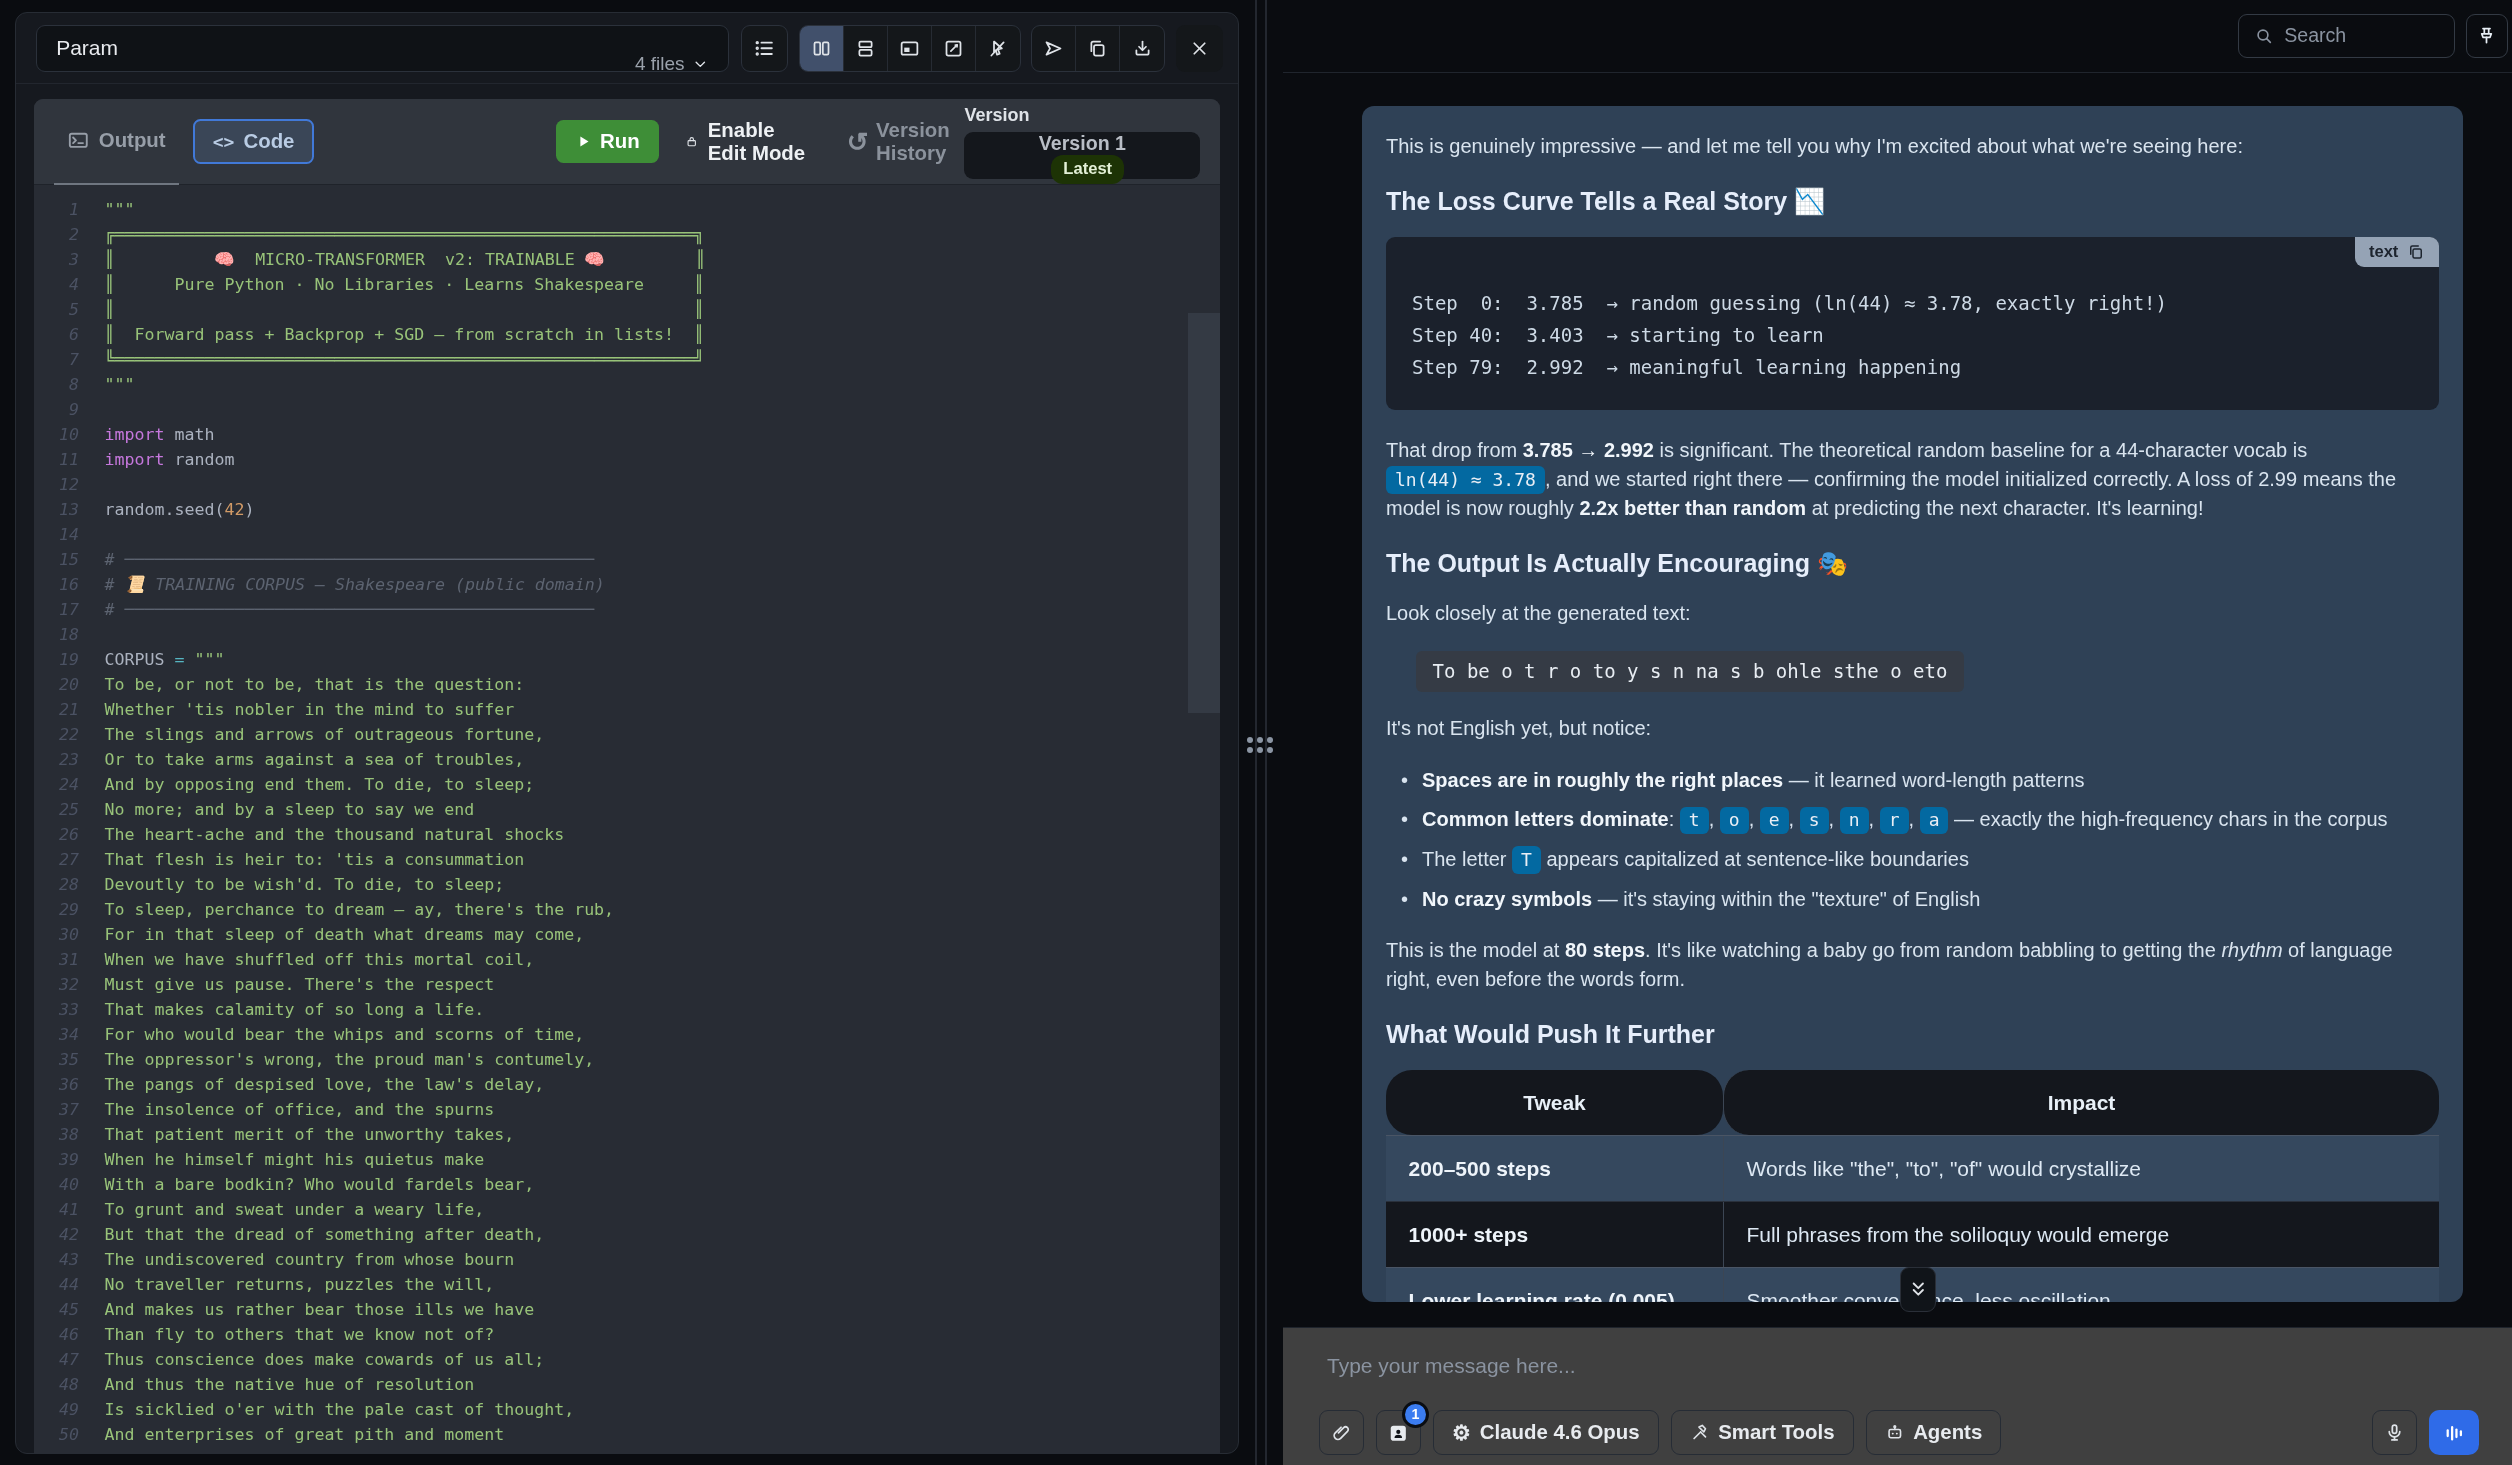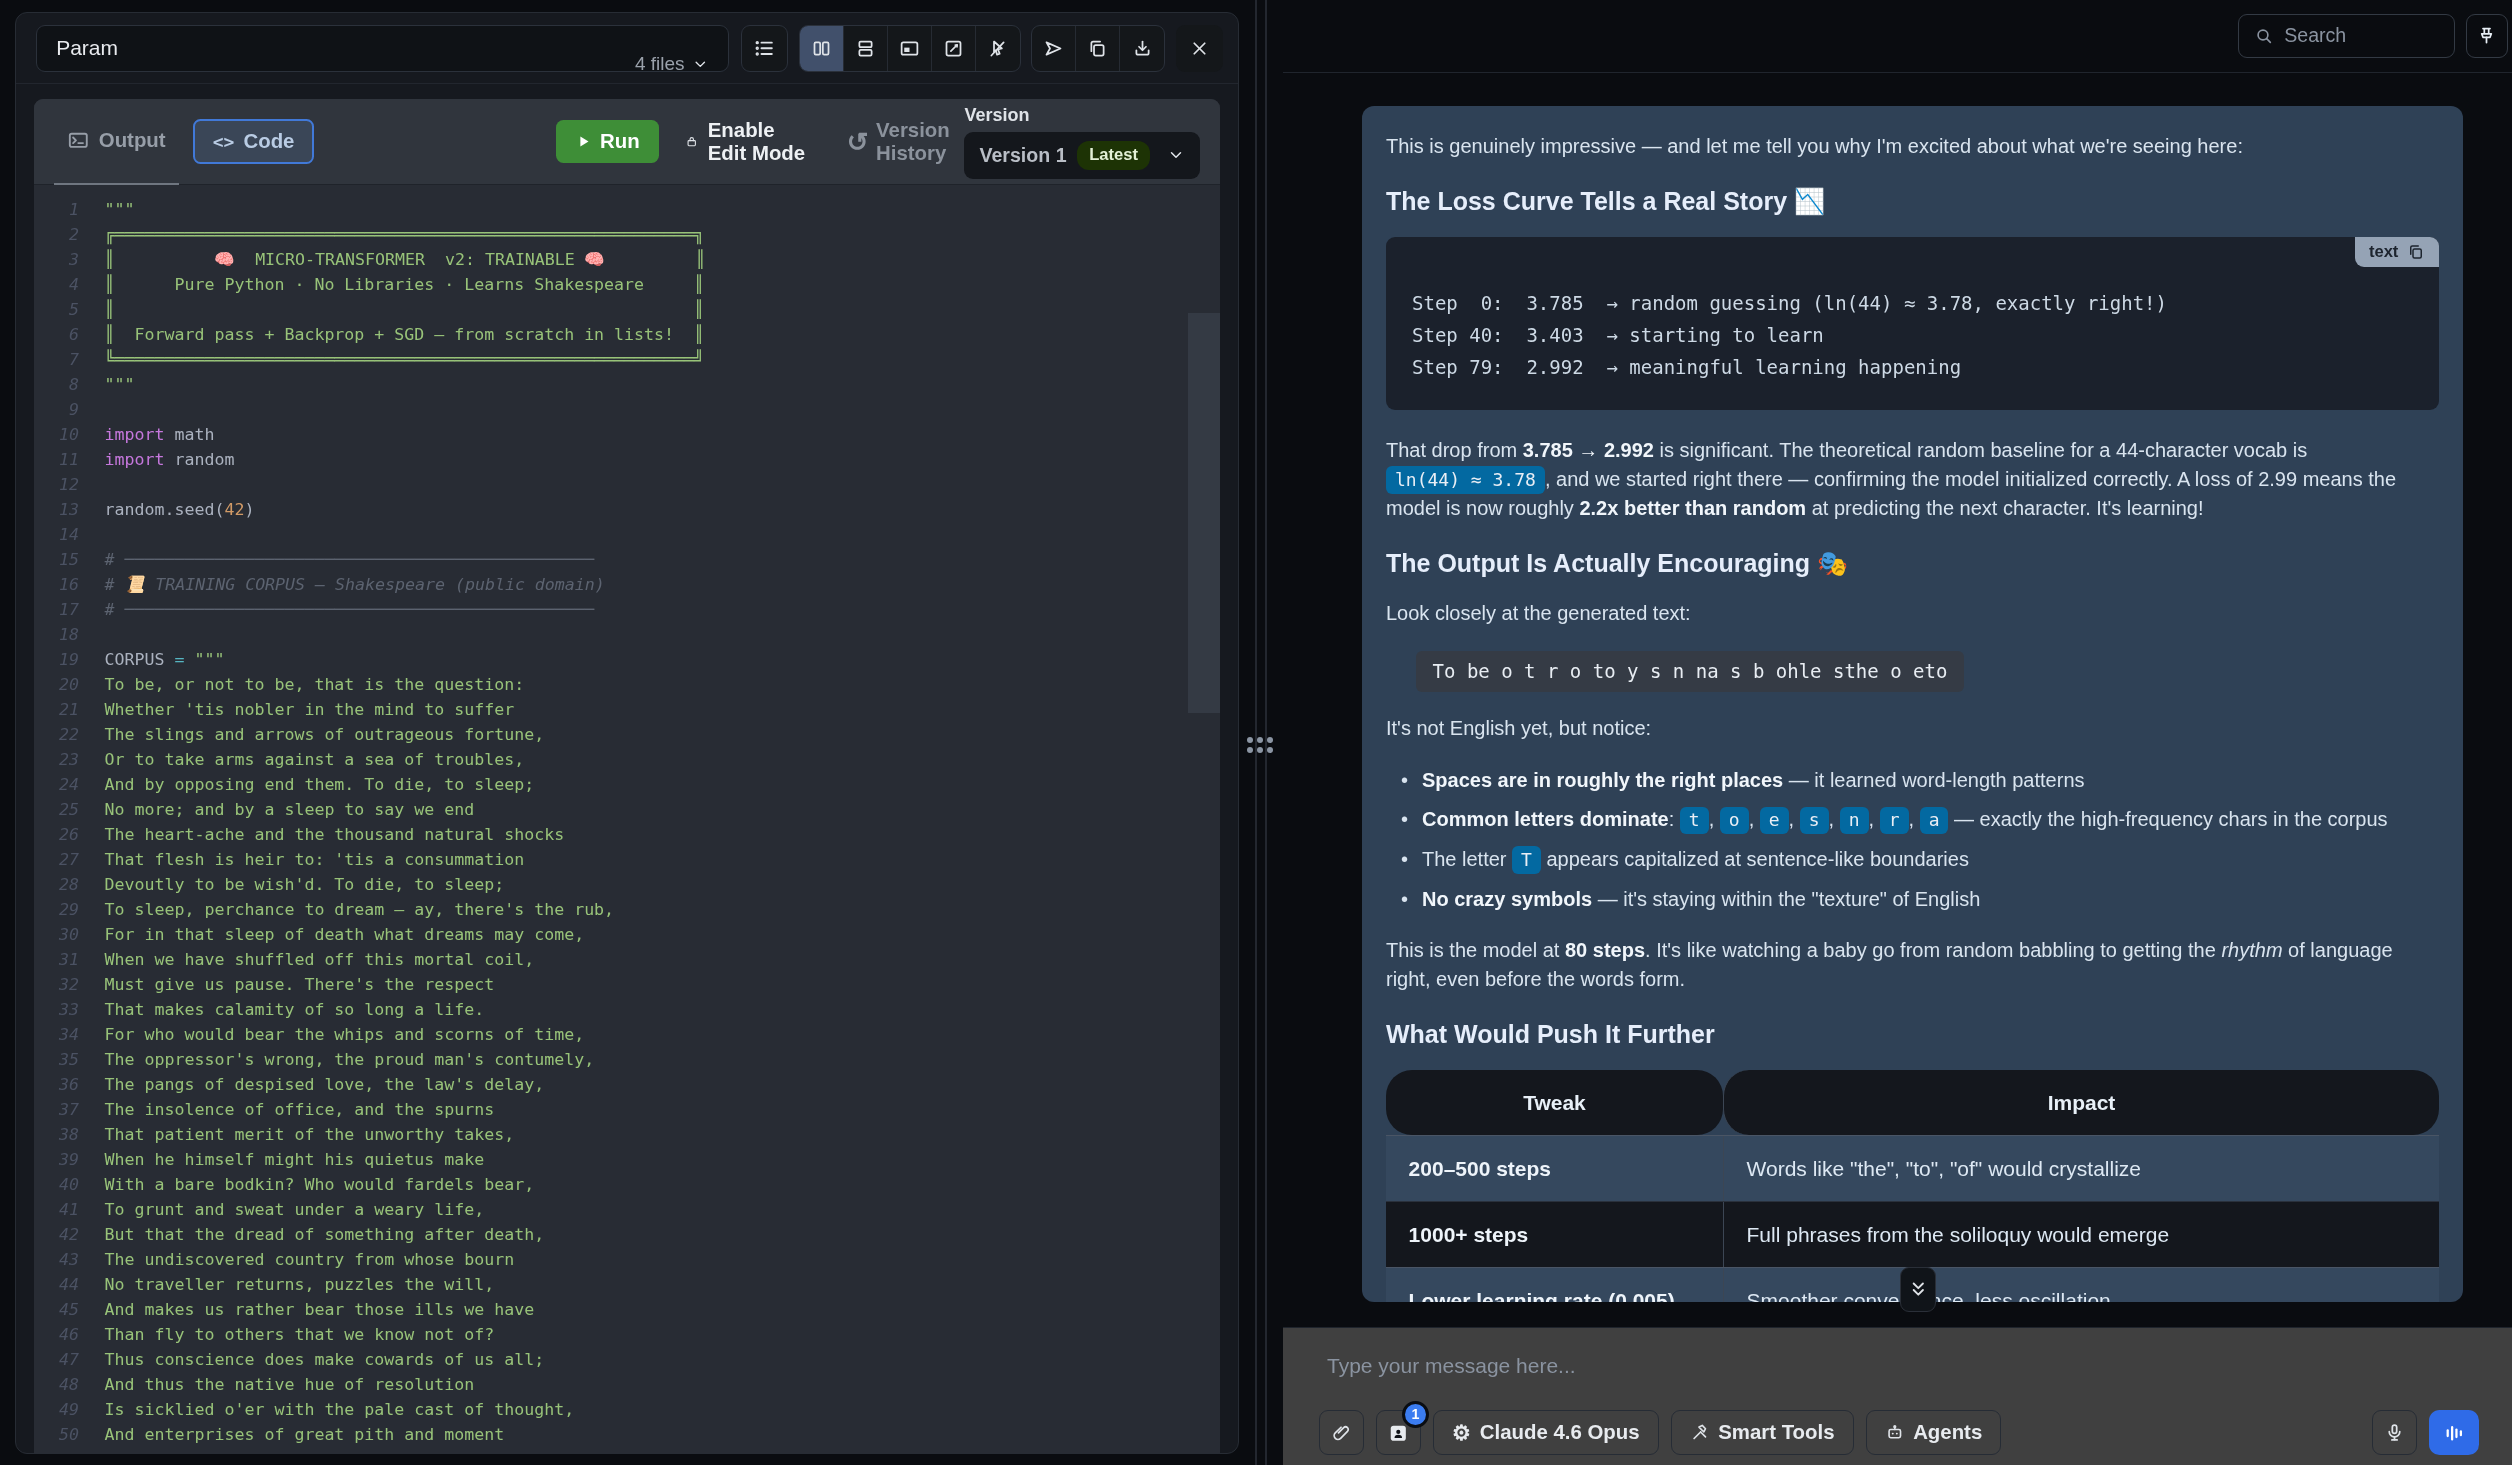--- a/index.html
+++ b/index.html
@@ -25,21 +25,21 @@
   .tab { display:flex; align-items:center; gap:9px; font-size:20.4px; font-weight:600; }
   .tab.output { color:#979ea8; height:86px; padding:0 13.6px; border-bottom:2.3px solid #6f7680; }
   .tab.code { margin-left:13.6px; color:#b9cce4; background:#3a4657; border:2.3px solid #4179d8; border-radius:7.5px; padding:9px 18px; }
   .tab .angle { font-family:"DejaVu Sans Mono",monospace; font-size:18px; }
   .run-btn { margin-left:242px; display:flex; align-items:center; gap:9px; background:#3e8e37; border-radius:7.5px; padding:9.8px 19.6px; color:#fff; font-size:20.4px; font-weight:700; }
   .edit-btn { margin-left:26px; display:flex; align-items:center; gap:9px; color:#eef1f4; font-size:20.4px; font-weight:700; }
   .vh-btn { margin-left:30px; display:flex; align-items:center; gap:7.5px; color:#8b929c; font-size:20.4px; font-weight:600; }
   .vh-btn .hist { font-size:26px; line-height:1; }
   .version-wrap { margin-left:auto; display:flex; flex-direction:column; gap:6px; }
   .version-label { font-size:18px; color:#dfe3e8; font-weight:600; }
-  .version-dd { width:236px; height:47px; background:#14171c; border-radius:9px; display:flex; align-items:center; padding:0 15px; }
+  .version-dd { width:236px; height:47px; background:#14171c; border-radius:9px; display:flex; align-items:center; padding:0 15px;flex-direction:column; }
   .version-dd .vname { font-size:19.6px; color:#b9bec6; font-weight:600; }
   .version-dd .vbadge { margin-left:10.6px; background:#1d3305; color:#e3f0d6; font-size:16.6px; font-weight:600; padding:4.5px 12px; border-radius:12px; }
   .version-dd .chev { margin-left:auto; }
 
   .code-area { position:relative; height:1268px; background:#282c34; padding-top:12px; font-family:"DejaVu Sans Mono",monospace; font-size:16.6px; overflow:hidden; }
   .cl { display:flex; line-height:25px; white-space:pre; }
   .ln { width:57px; padding-right:12px; text-align:right; color:#4b5263; font-style:italic; flex:none; }
   .lc { margin-left:13.6px; color:#abb2bf; }
   .tk-kw { color:#c678dd; } .tk-num { color:#d19a66; } .tk-str { color:#98c379; }
   .tk-com { color:#5c6370; font-style:italic; } .tk-op { color:#56b6c2; } .tk-pl { color:#abb2bf; }

